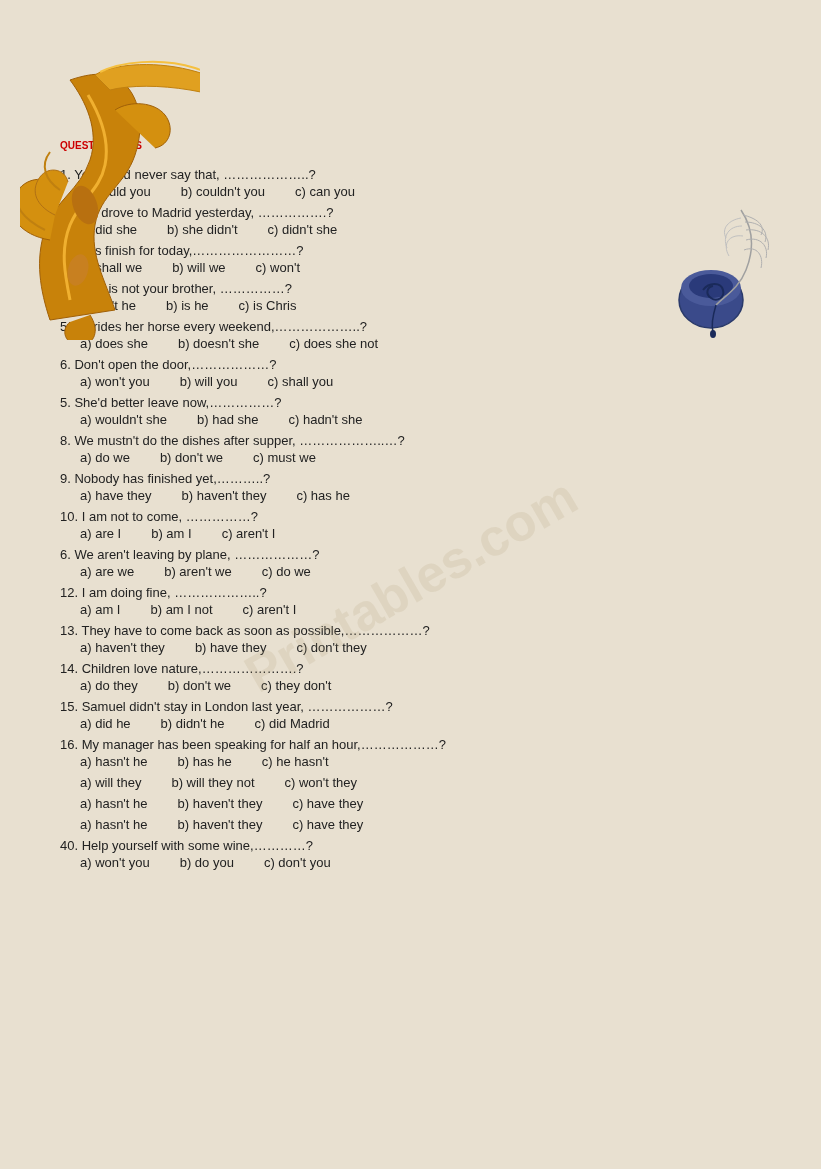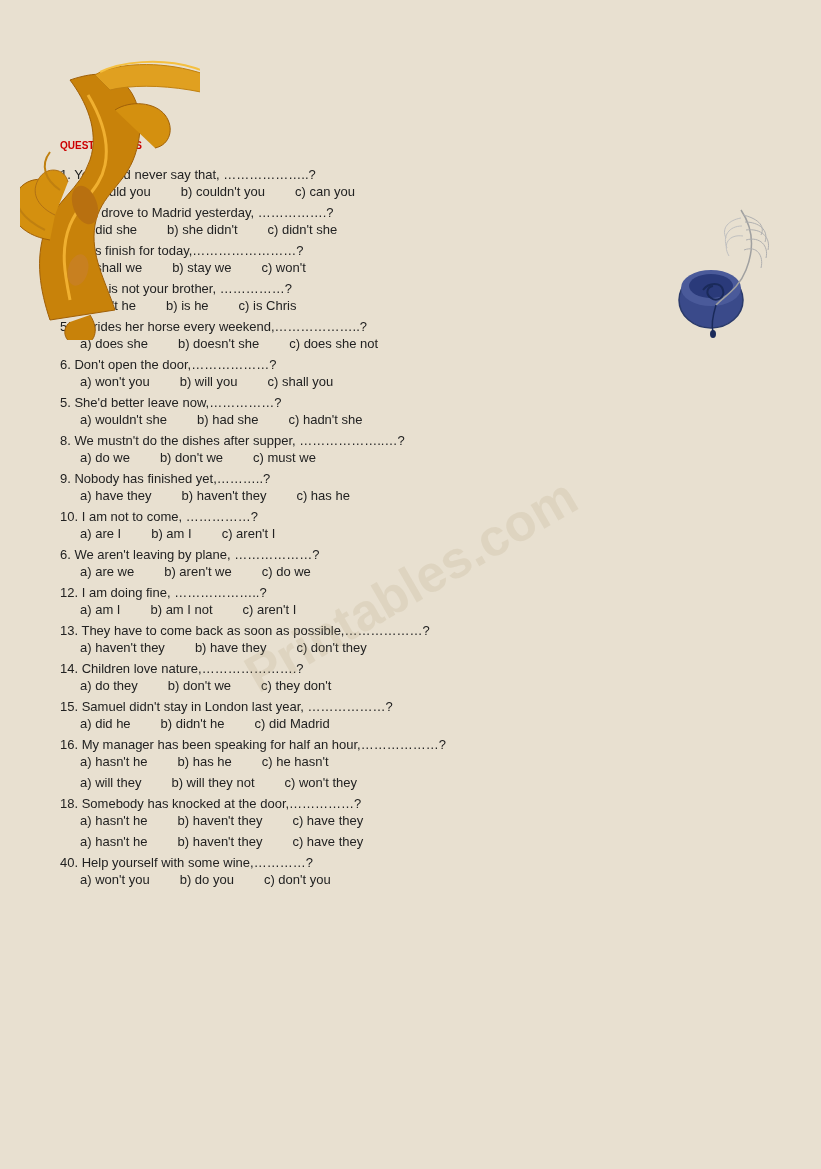--- a/index.html
+++ b/index.html
@@ -171,21 +171,21 @@
         <div class="options">
           <span class="option">a) did she</span>
           <span class="option">b) she didn't</span>
           <span class="option">c) didn't she</span>
         </div>
       </li>
       <li class="question-item">
         <div class="question-text">3. Let's finish for today,……………………?</div>
         <div class="options">
           <span class="option">a) shall we</span>
-          <span class="option">b) stay we</span>
+          <span class="option">b) will we</span>
           <span class="option">c) won't</span>
         </div>
       </li>
       <li class="question-item">
         <div class="question-text">4. Chris is not your brother, ……………?</div>
         <div class="options">
           <span class="option">a) isn't he</span>
           <span class="option">b) is he</span>
           <span class="option">c) is Chris</span>
         </div>
@@ -287,21 +287,20 @@
         </div>
       </li>
       <li class="question-item">
         <div class="options">
           <span class="option">a) will they</span>
           <span class="option">b) will they not</span>
           <span class="option">c) won't they</span>
         </div>
       </li>
       <li class="question-item">
-        <div class="question-text">18. Somebody has knocked at the door,……………?</div>
         <div class="options">
           <span class="option">a) hasn't he</span>
           <span class="option">b) haven't they</span>
           <span class="option">c) have they</span>
         </div>
       </li>
       <li class="question-item">
         <div class="options">
           <span class="option">a) hasn't he</span>
           <span class="option">b) haven't they</span>

